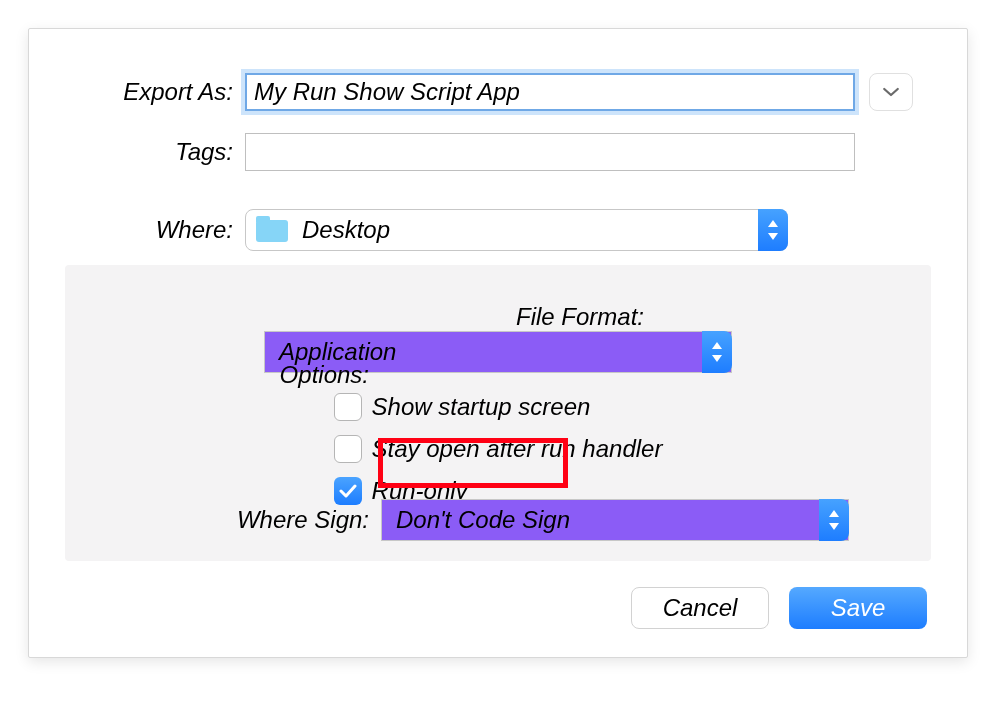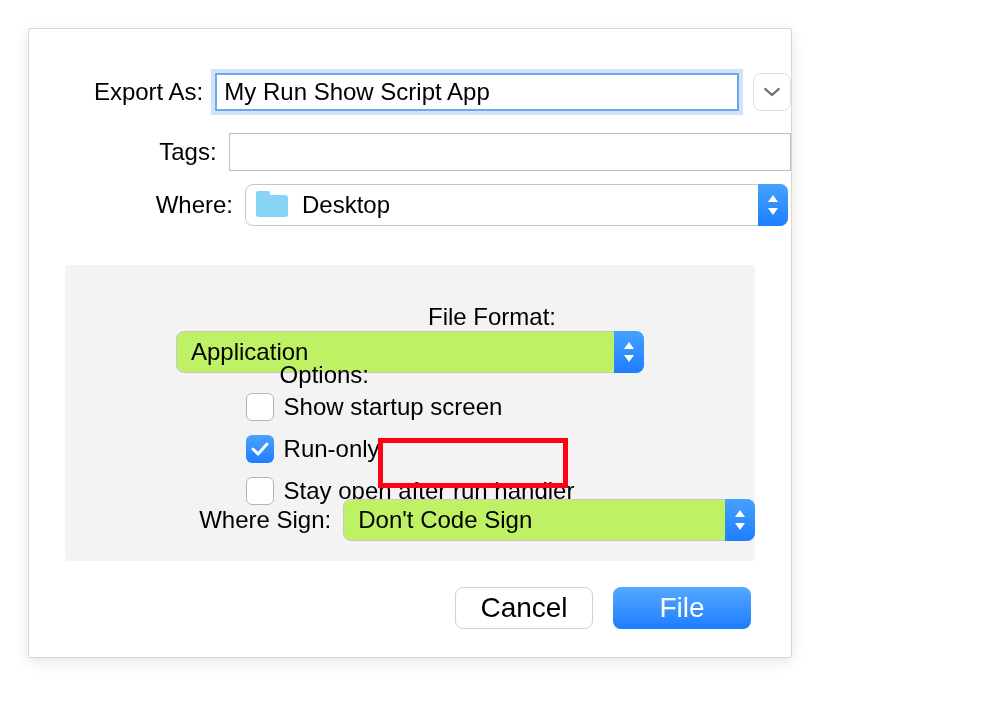--- a/index.html
+++ b/index.html
@@ -11,44 +11,45 @@
     font-size: 24px;
     color: #000;
     width: 1000px;
     height: 701px;
     position: relative;
   }
   .sheet {
     position: absolute;
     left: 28px;
     top: 28px;
-    width: 764px;
+    width: 940px;
     height: 630px;
     background: #fff;
     border: 1px solid #d8d8d8;
     border-radius: 2px;
     box-shadow: 0 4px 14px rgba(0,0,0,0.10);
+    font-style: italic;
   }
   
   .form-row {
     position: absolute;
     left: 0;
     right: 0;
     display: flex;
     align-items: center;
   }
   .label-col {
     width: 216px;
     text-align: right;
     padding-right: 12px;
     color: #000;
   }
   .row-exportas { top: 44px; }
   .row-tags     { top: 104px; align-items: center; }
-  .row-where    { top: 155px; }
+  .row-where    { top: 180px; }
 
   .text-input {
     height: 38px;
     border: 1px solid #bfbfbf;
     background: #fff;
     font-size: 24px;
     padding: 0 8px;
     line-height: 36px;
   }
   .export-input {
@@ -135,22 +136,22 @@
   }
   .row-format   { top: 38px; flex-direction: column; }
   .row-options  { top: 92px; flex-direction: column; }
   .row-codesign { top: 234px; }
 
   .combo {
     position: relative;
     width: 468px;
     height: 42px;
     border: 1px solid #c7c7c7;
-    border-radius: 8px;
-    background: #bef264;
+    border-radius: 0;
+    background: #8b5cf6;
     display: flex;
     align-items: center;
     padding-left: 14px;
   }
 
   .options-stack {
     display: flex;
     flex-direction: column;
     gap: 6px;
   }
@@ -190,21 +191,21 @@
     bottom: 28px;
     display: flex;
     gap: 20px;
   }
   .btn {
     height: 42px;
     min-width: 138px;
     border-radius: 8px;
     border: 1px solid #d2d2d2;
     background: #fff;
-    font-size: 28px;
+    font-size: 24px;
     display: flex;
     align-items: center;
     justify-content: center;
   }
   .btn.primary {
     border: none;
     color: #fff;
     background: linear-gradient(#55a9ff,#1d7dff);
   }
 </style>
@@ -266,32 +267,32 @@
 
     <div class="form-row row-options">
       <div class="label-col" style="align-self:flex-start;padding-top:4px">Options:</div>
       <div class="options-stack">
 
         <div class="chk-line">
           <div class="chk"></div>
           <span>Show startup screen</span>
         </div>
 
+        <div class="chk-line">
+          <div class="chk"></div>
+          <span>Stay open after run handler</span>
+        </div>
+
         <div class="chk-line" style="position:relative">
           <div class="chk checked">
             <svg viewBox="0 0 18 14">
               <polyline points="2,7 7,12 16,2" fill="none" stroke="#fff" stroke-width="3" stroke-linecap="round" stroke-linejoin="round"></polyline>
             </svg>
           </div>
           <span>Run-only</span>
-        </div>
-
-        <div class="chk-line">
-          <div class="chk"></div>
-          <span>Stay open after run handler</span>
         </div>
 
       </div>
     </div>
 
     <div class="highlight-box" style="left:313px; top:173px; width:190px; height:50px;"></div>
 
     <div class="form-row row-codesign">
       <div class="label-col">Where Sign:</div>
       <div class="combo">
@@ -304,16 +305,16 @@
               <polygon points="6,8 11,1 1,1" fill="#fff"></polygon>
             </svg>
         </div>
       </div>
     </div>
 
   </div>
 
   <div class="footer">
     <div class="btn">Cancel</div>
-    <div class="btn primary">File</div>
+    <div class="btn primary">Save</div>
   </div>
 
 </div>
 
 </body></html>

